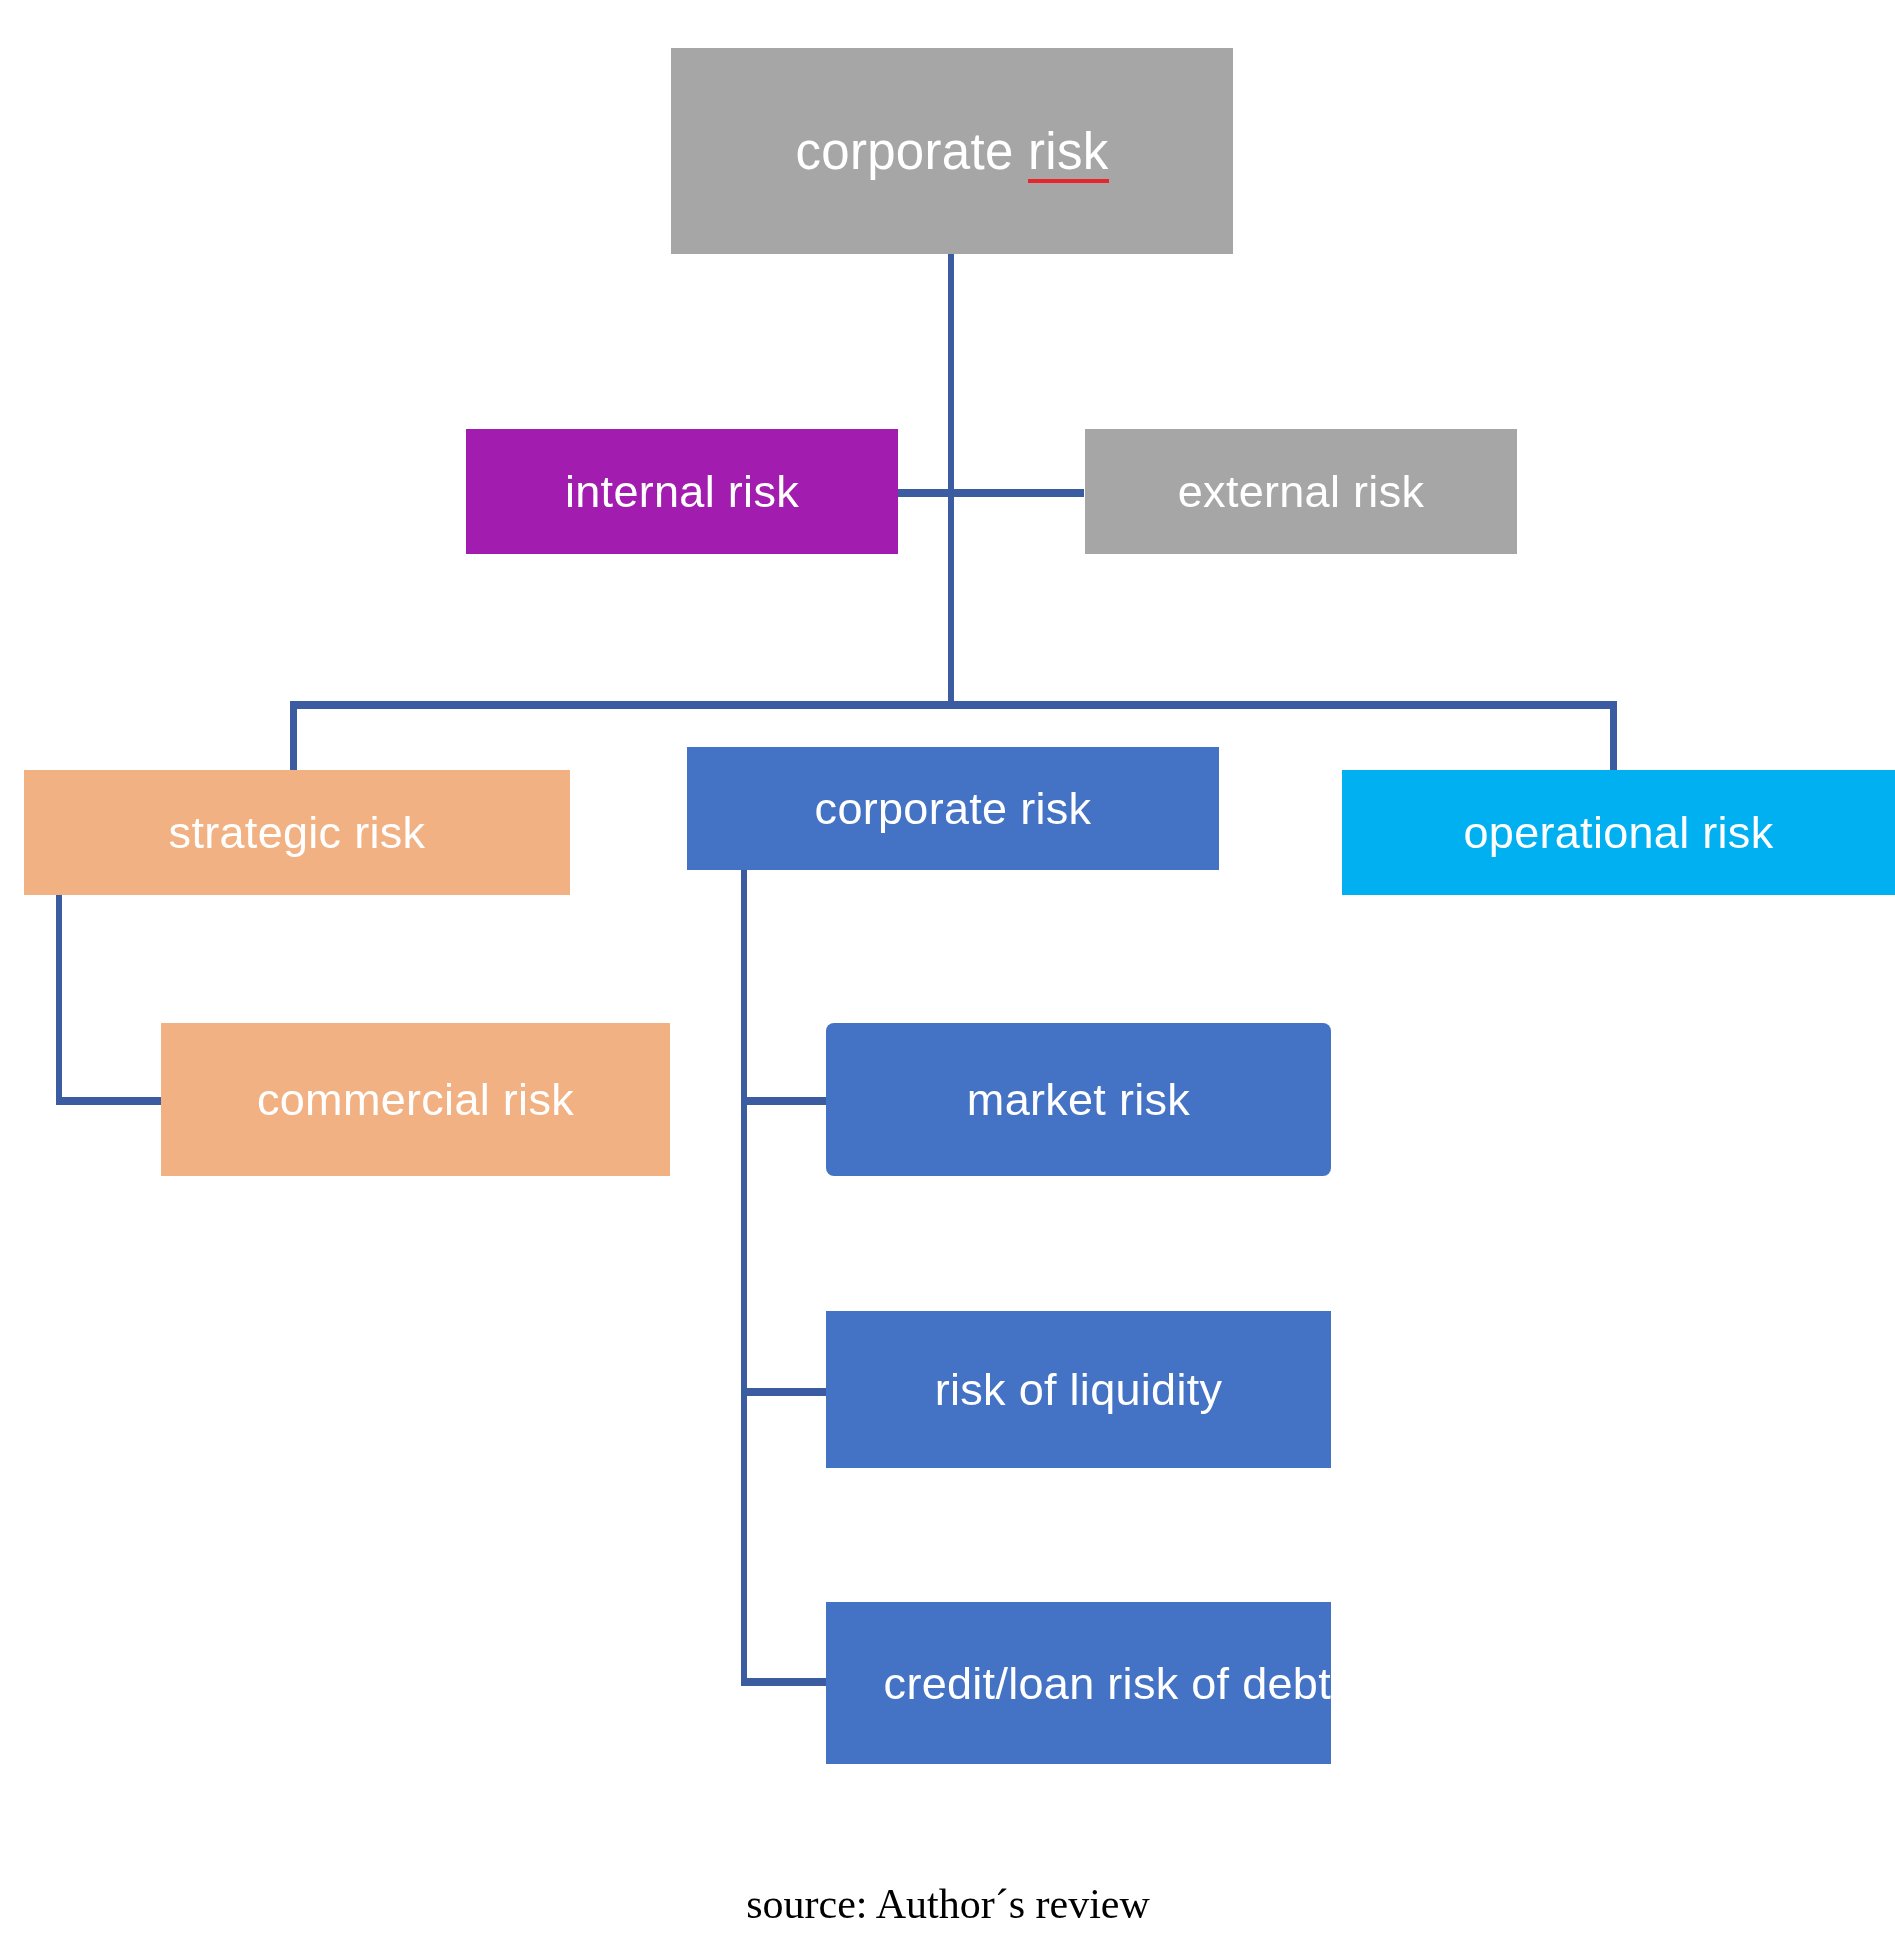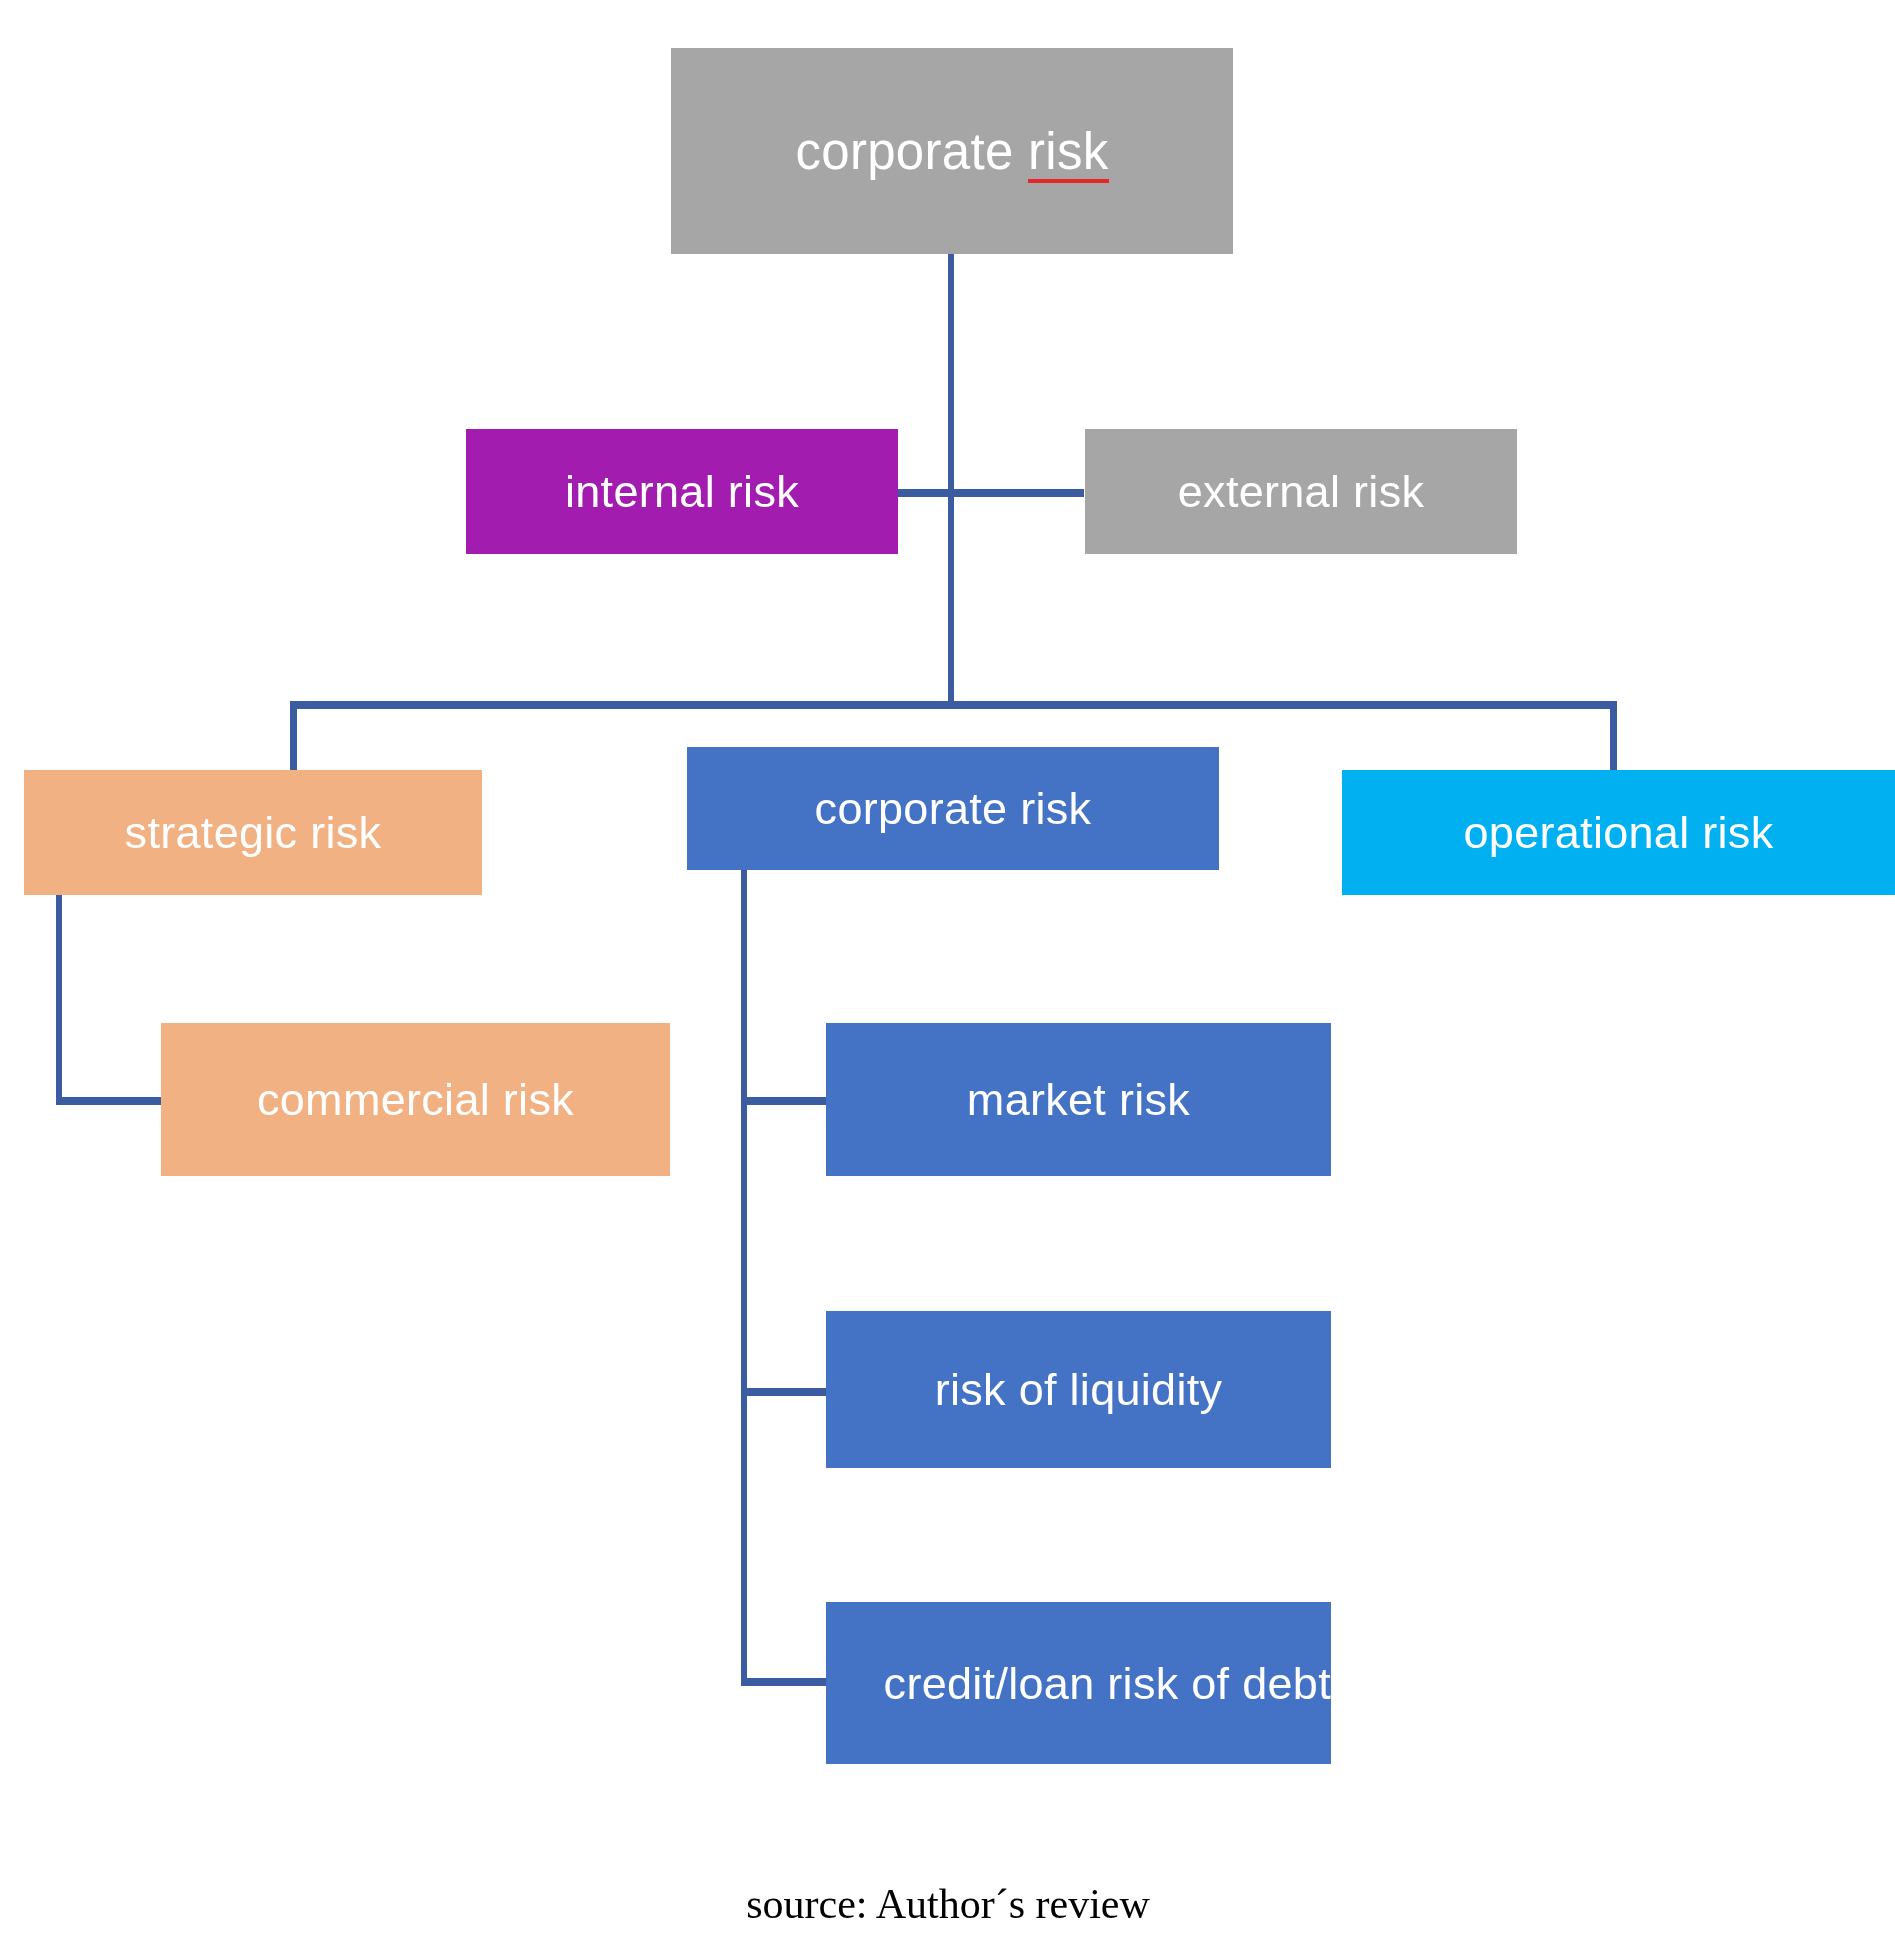--- a/index.html
+++ b/index.html
@@ -29,25 +29,25 @@
     z-index: 3;
   }
   .node-label {
     display: inline-block;
     line-height: 1;
   }
   
   #node-corporate-risk { left: 671px; top: 48px;   width: 562px;  height: 206px; font-size: 51px; background: #a6a6a6; align-items: center; }
   #node-internal-risk  { left: 466px;  top: 429px;  width: 432px;  height: 125px; font-size: 45px; background: #a21caf; }
   #node-external-risk  { left: 1085px; top: 429px;  width: 432px;  height: 125px; font-size: 45px; background: #a6a6a6; }
-  #node-strategic-risk { left: 24px;   top: 770px; width: 458px;  height: 125px; font-size: 45px; background: #f2b183; }
+  #node-strategic-risk { left: 24px;   top: 770px; width: 546px;  height: 125px; font-size: 45px; background: #f2b183; }
   #node-financial-risk { left: 687px; top: 747px; width: 532px;  height: 123px; font-size: 45px; background: #4472c4; }
   #node-operational-risk { left: 1342px; top: 770px; width: 553px; height: 125px; font-size: 45px; background: #00b0f0; }
   #node-commercial-risk { left: 161px; top: 1023px; width: 509px;  height: 153px; font-size: 45px; background: #f2b183; }
-  #node-market-risk    { left: 826px; top: 1023px; width: 505px;  height: 153px; font-size: 45px; background: #4472c4; }
+  #node-market-risk    { left: 826px; top: 1023px; width: 505px;  height: 153px; font-size: 45px; background: #4472c4; border-radius: 8px; }
   #node-liquidity-risk { left: 826px; top: 1311px; width: 505px;  height: 157px; font-size: 45px; background: #4472c4; }
   #node-credit-risk    { left: 826px; top: 1602px; width: 505px;  height: 162px; font-size: 45px; background: #4472c4;
                           justify-content: flex-end; }
   #node-credit-risk .node-label { margin-left: -7px; }
 
   
   .misspelled {
     position: relative;
   }
   .misspelled::after {

